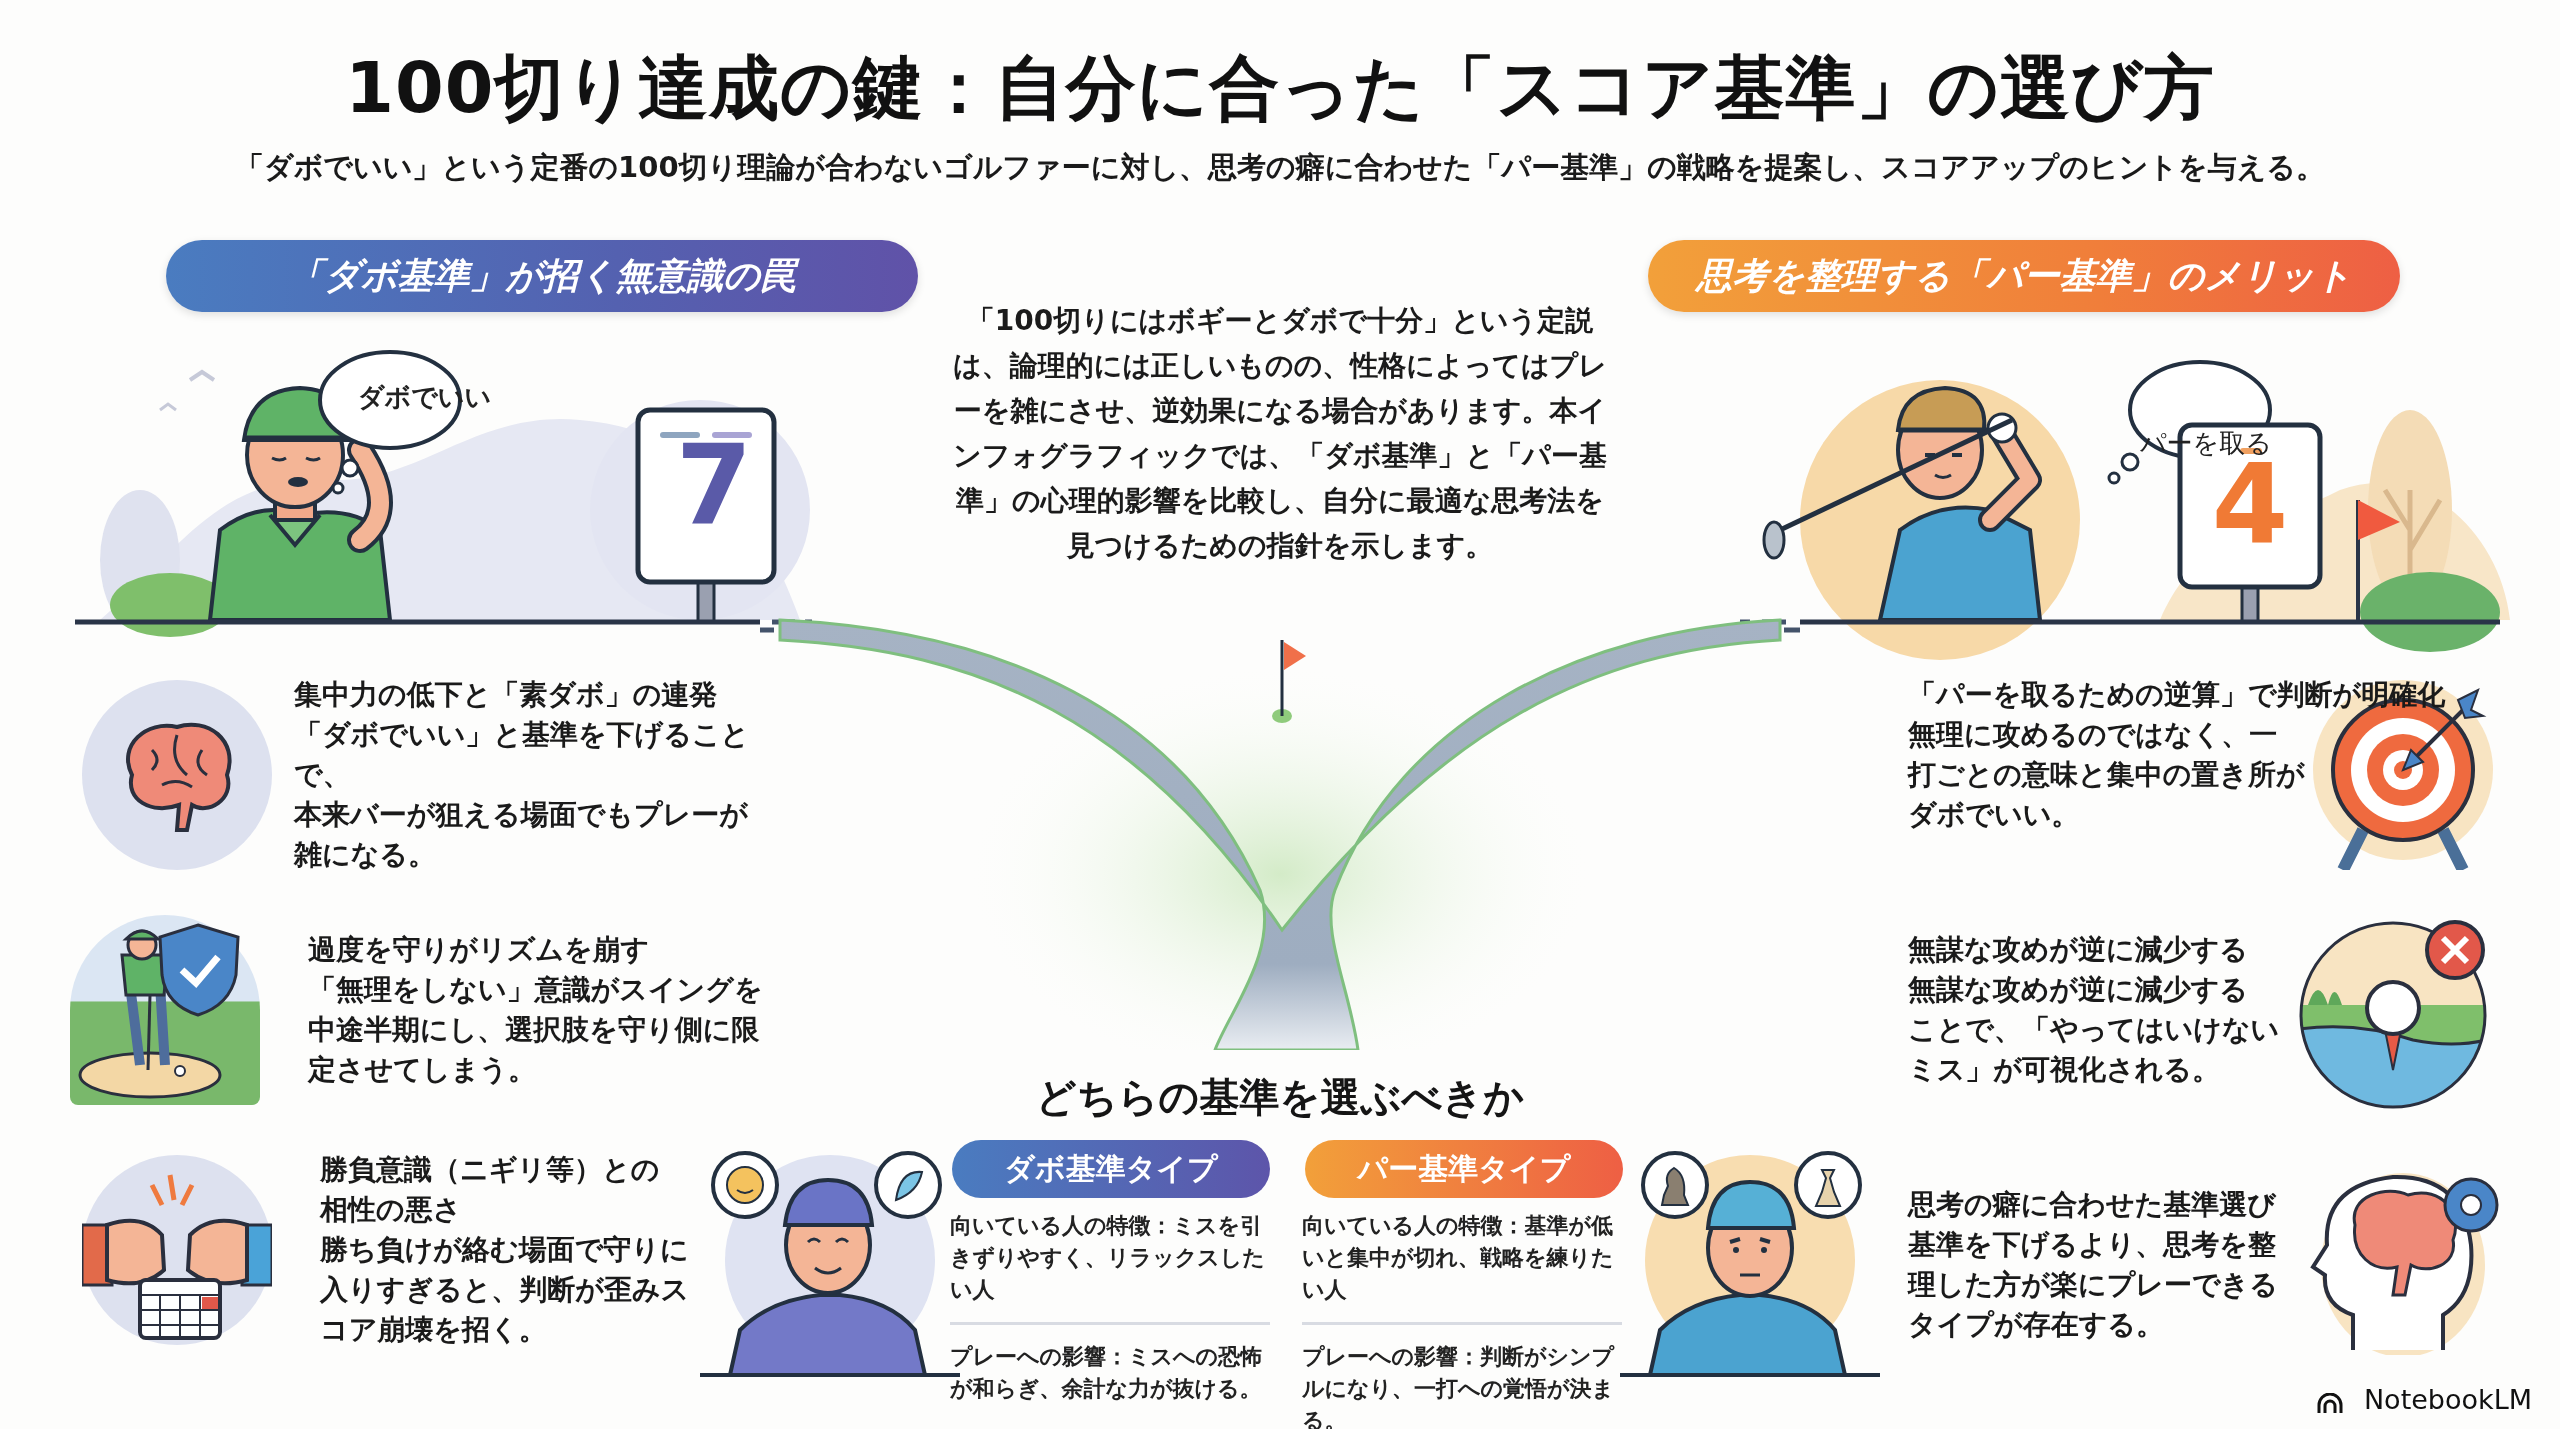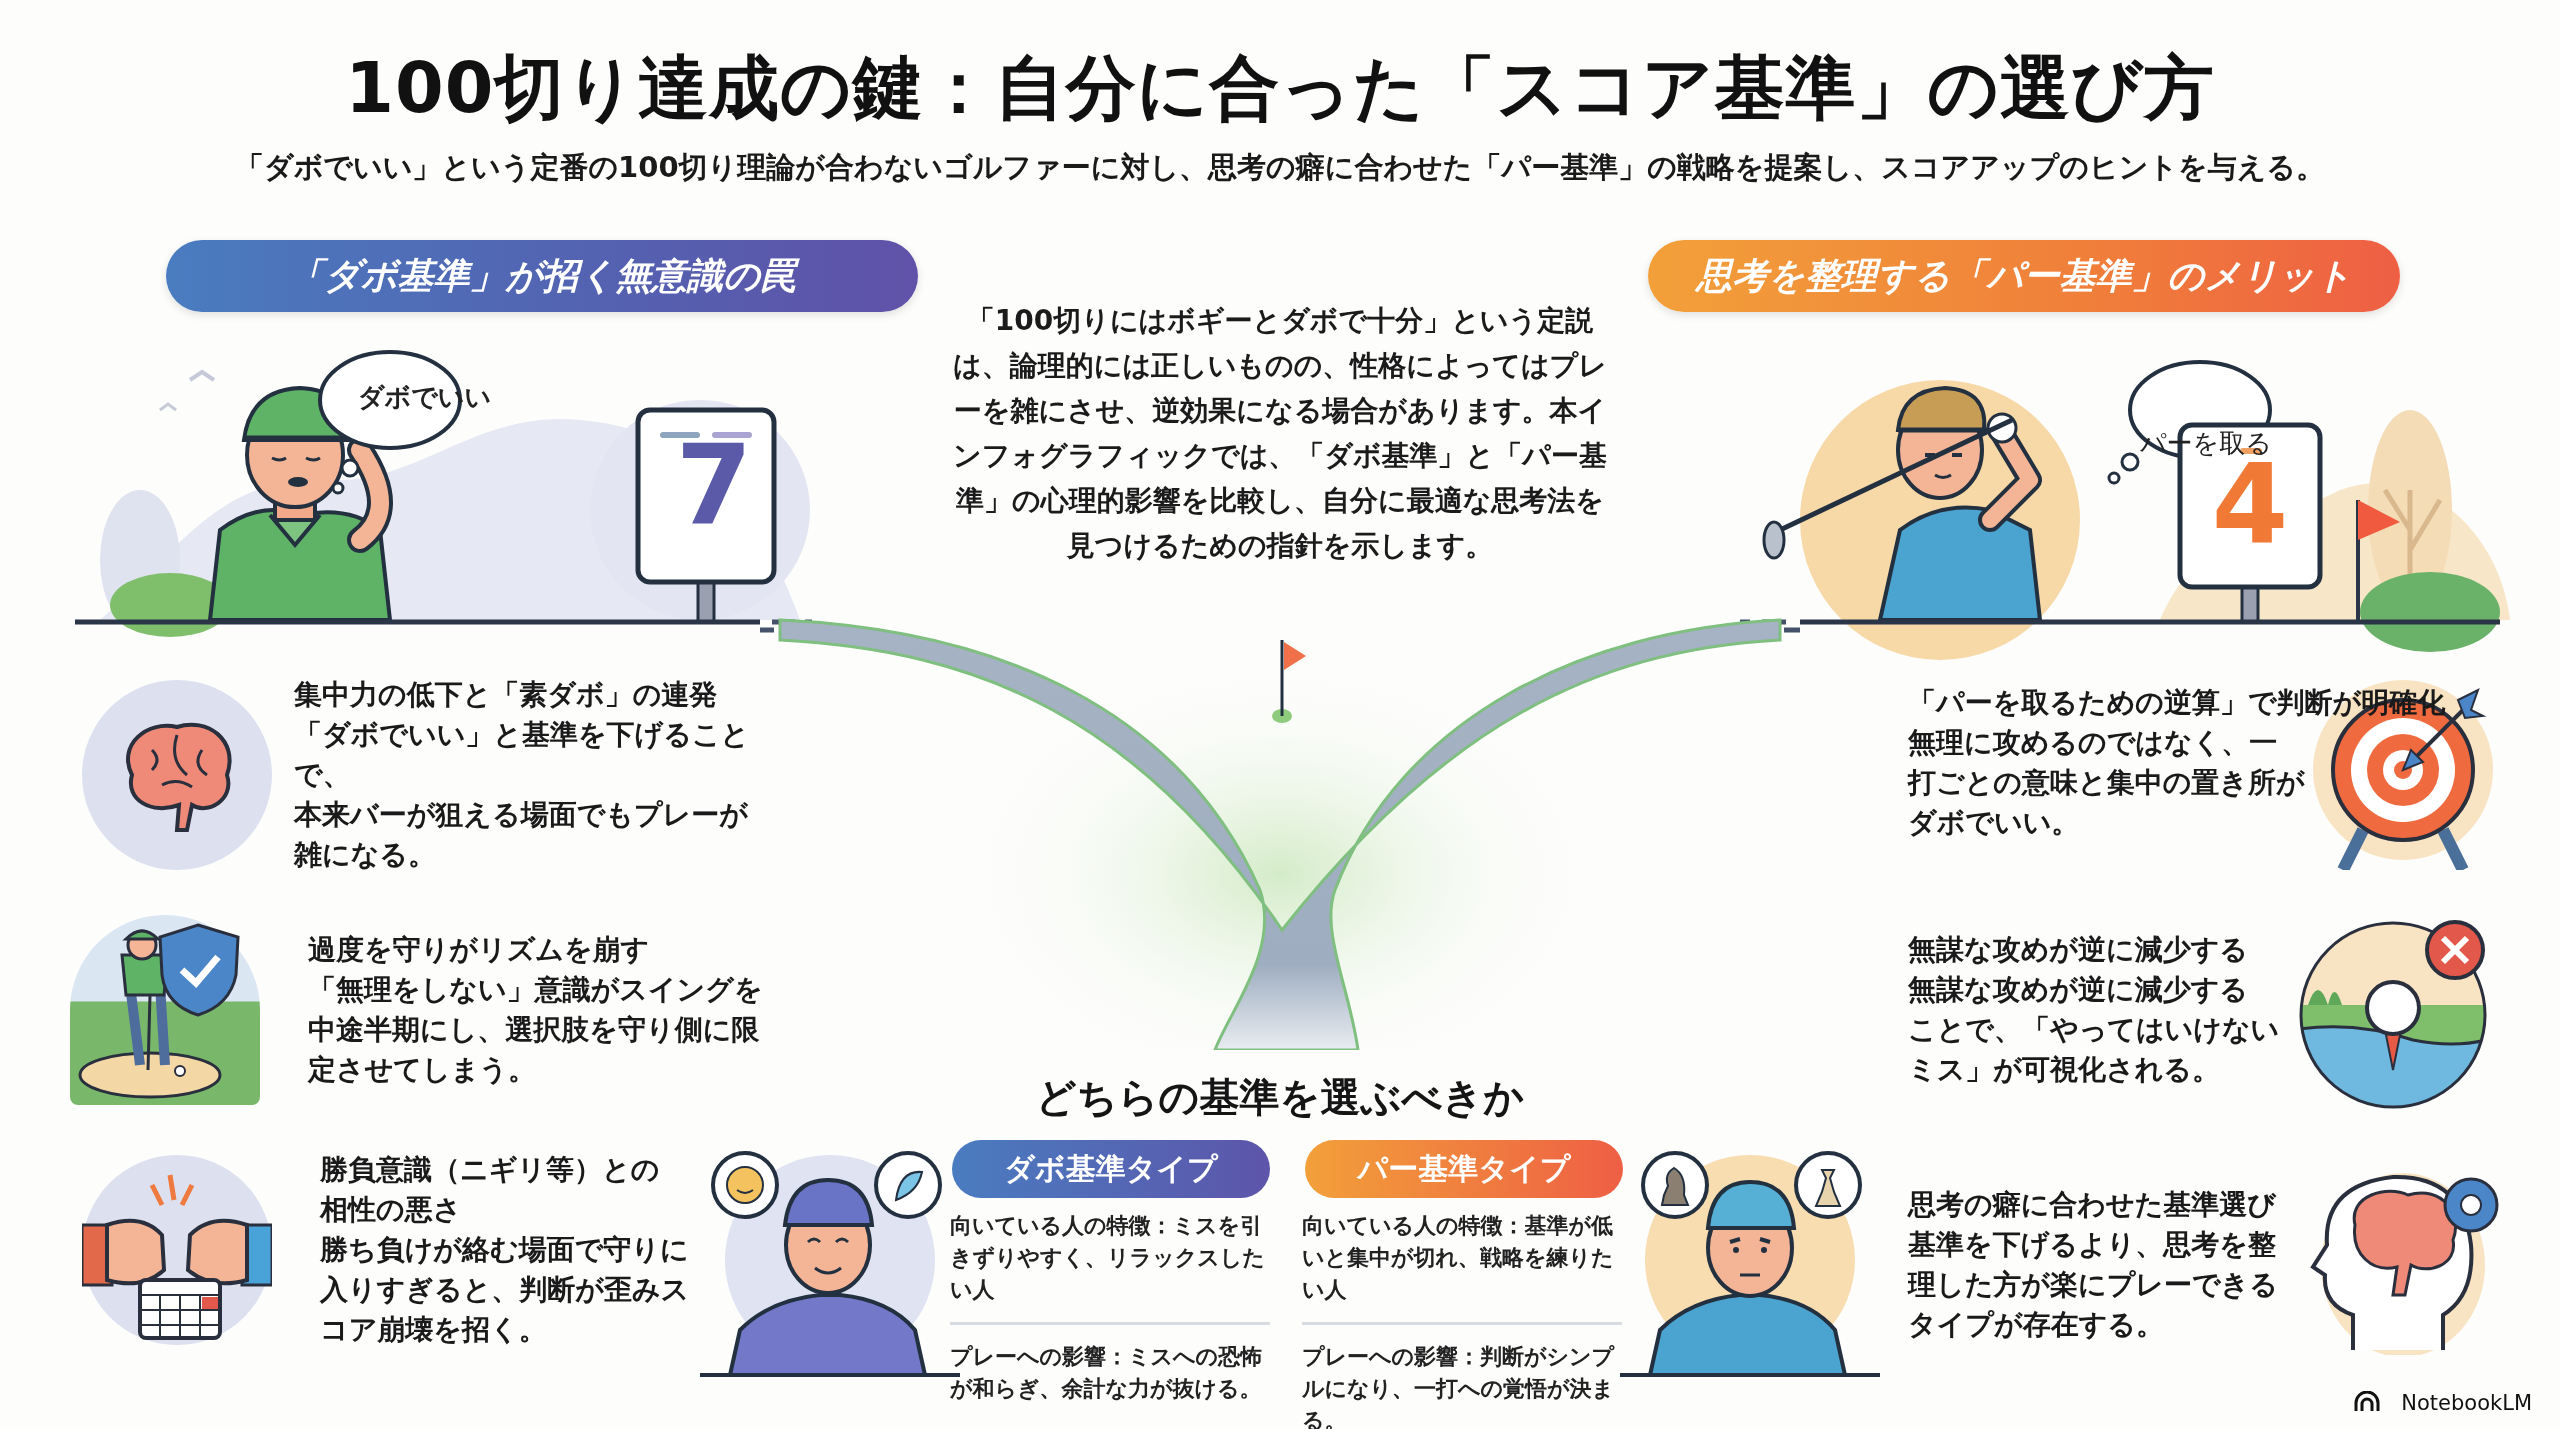--- a/index.html
+++ b/index.html
@@ -23,21 +23,21 @@
   .point-text .ph { display: block; }
   .point-text .pb { display: block; white-space: pre-line; }
 
   .icon-circle { width: 190px; height: 190px; border-radius: 50%; display: flex; align-items: center; justify-content: center; flex-shrink: 0; }
 
   .choose-title { left: 940px; width: 680px; top: 1070px; text-align: center; font-size: 40px; font-weight: bold; color: #151515; }
   .type-pill { height: 58px; border-radius: 29px; color: #fff; font-size: 30px; font-weight: bold; display: flex; align-items: center; justify-content: center; }
   .type-col { font-size: 22px; font-weight: bold; line-height: 32px; color: #222; }
   .type-col .divider { height: 3px; background: #d8dbe2; margin: 16px 0 16px 0; }
 
-  .brand { right: 28px; bottom: 14px; font-size: 21px; color: #111; display: flex; align-items: flex-start; gap: 20px; }
+  .brand { right: 28px; bottom: 14px; font-size: 27px; color: #111; display: flex; align-items: flex-end; gap: 20px; }
 </style>
 </head>
 <body>
 
 <div class="abs title">100切り達成の鍵：自分に合った「スコア基準」の選び方</div>
 <div class="abs subtitle">「ダボでいい」という定番の100切り理論が合わないゴルファーに対し、思考の癖に合わせた「パー基準」の戦略を提案し、スコアアップのヒントを与える。</div>
 
 <div class="abs banner blue" style="left:166px; top:240px; width:752px;">
   <span>「ダボ基準」が招く無意識の罠</span>
 </div>
@@ -198,21 +198,21 @@
   <div class="point-text" style="margin-left:48px;">
     <span class="pb">勝負意識（ニギリ等）との
 相性の悪さ</span>
     <span class="pb">勝ち負けが絡む場面で守りに
 入りすぎると、判断が歪みス
 コア崩壊を招く。</span>
   </div>
 </div>
 
 <div class="abs point" style="left:1908px; top:675px; width:600px;">
-  <div class="point-text" style="position:relative; z-index:2;margin-top:8px;">
+  <div class="point-text" style="position:relative; z-index:2;">
     <span class="ph">「パーを取るための逆算」で判断が明確化</span>
     <span class="pb">無理に攻めるのではなく、一
 打ごとの意味と集中の置き所が
 ダボでいい。</span>
   </div>
   <svg class="abs" style="left:385px; top:-5px; z-index:1;" width="200" height="200" viewBox="0 0 200 200">
     <circle cx="110" cy="100" r="90" fill="#f8e4c2"></circle>
     <path d="M70 160 L50 200 M150 160 L170 200" stroke="#4a6f98" stroke-width="12"></path>
     <circle cx="110" cy="100" r="70" fill="#ef6a3f" stroke="#2a2f3e" stroke-width="4"></circle>
     <circle cx="110" cy="100" r="52" fill="#fff"></circle>

